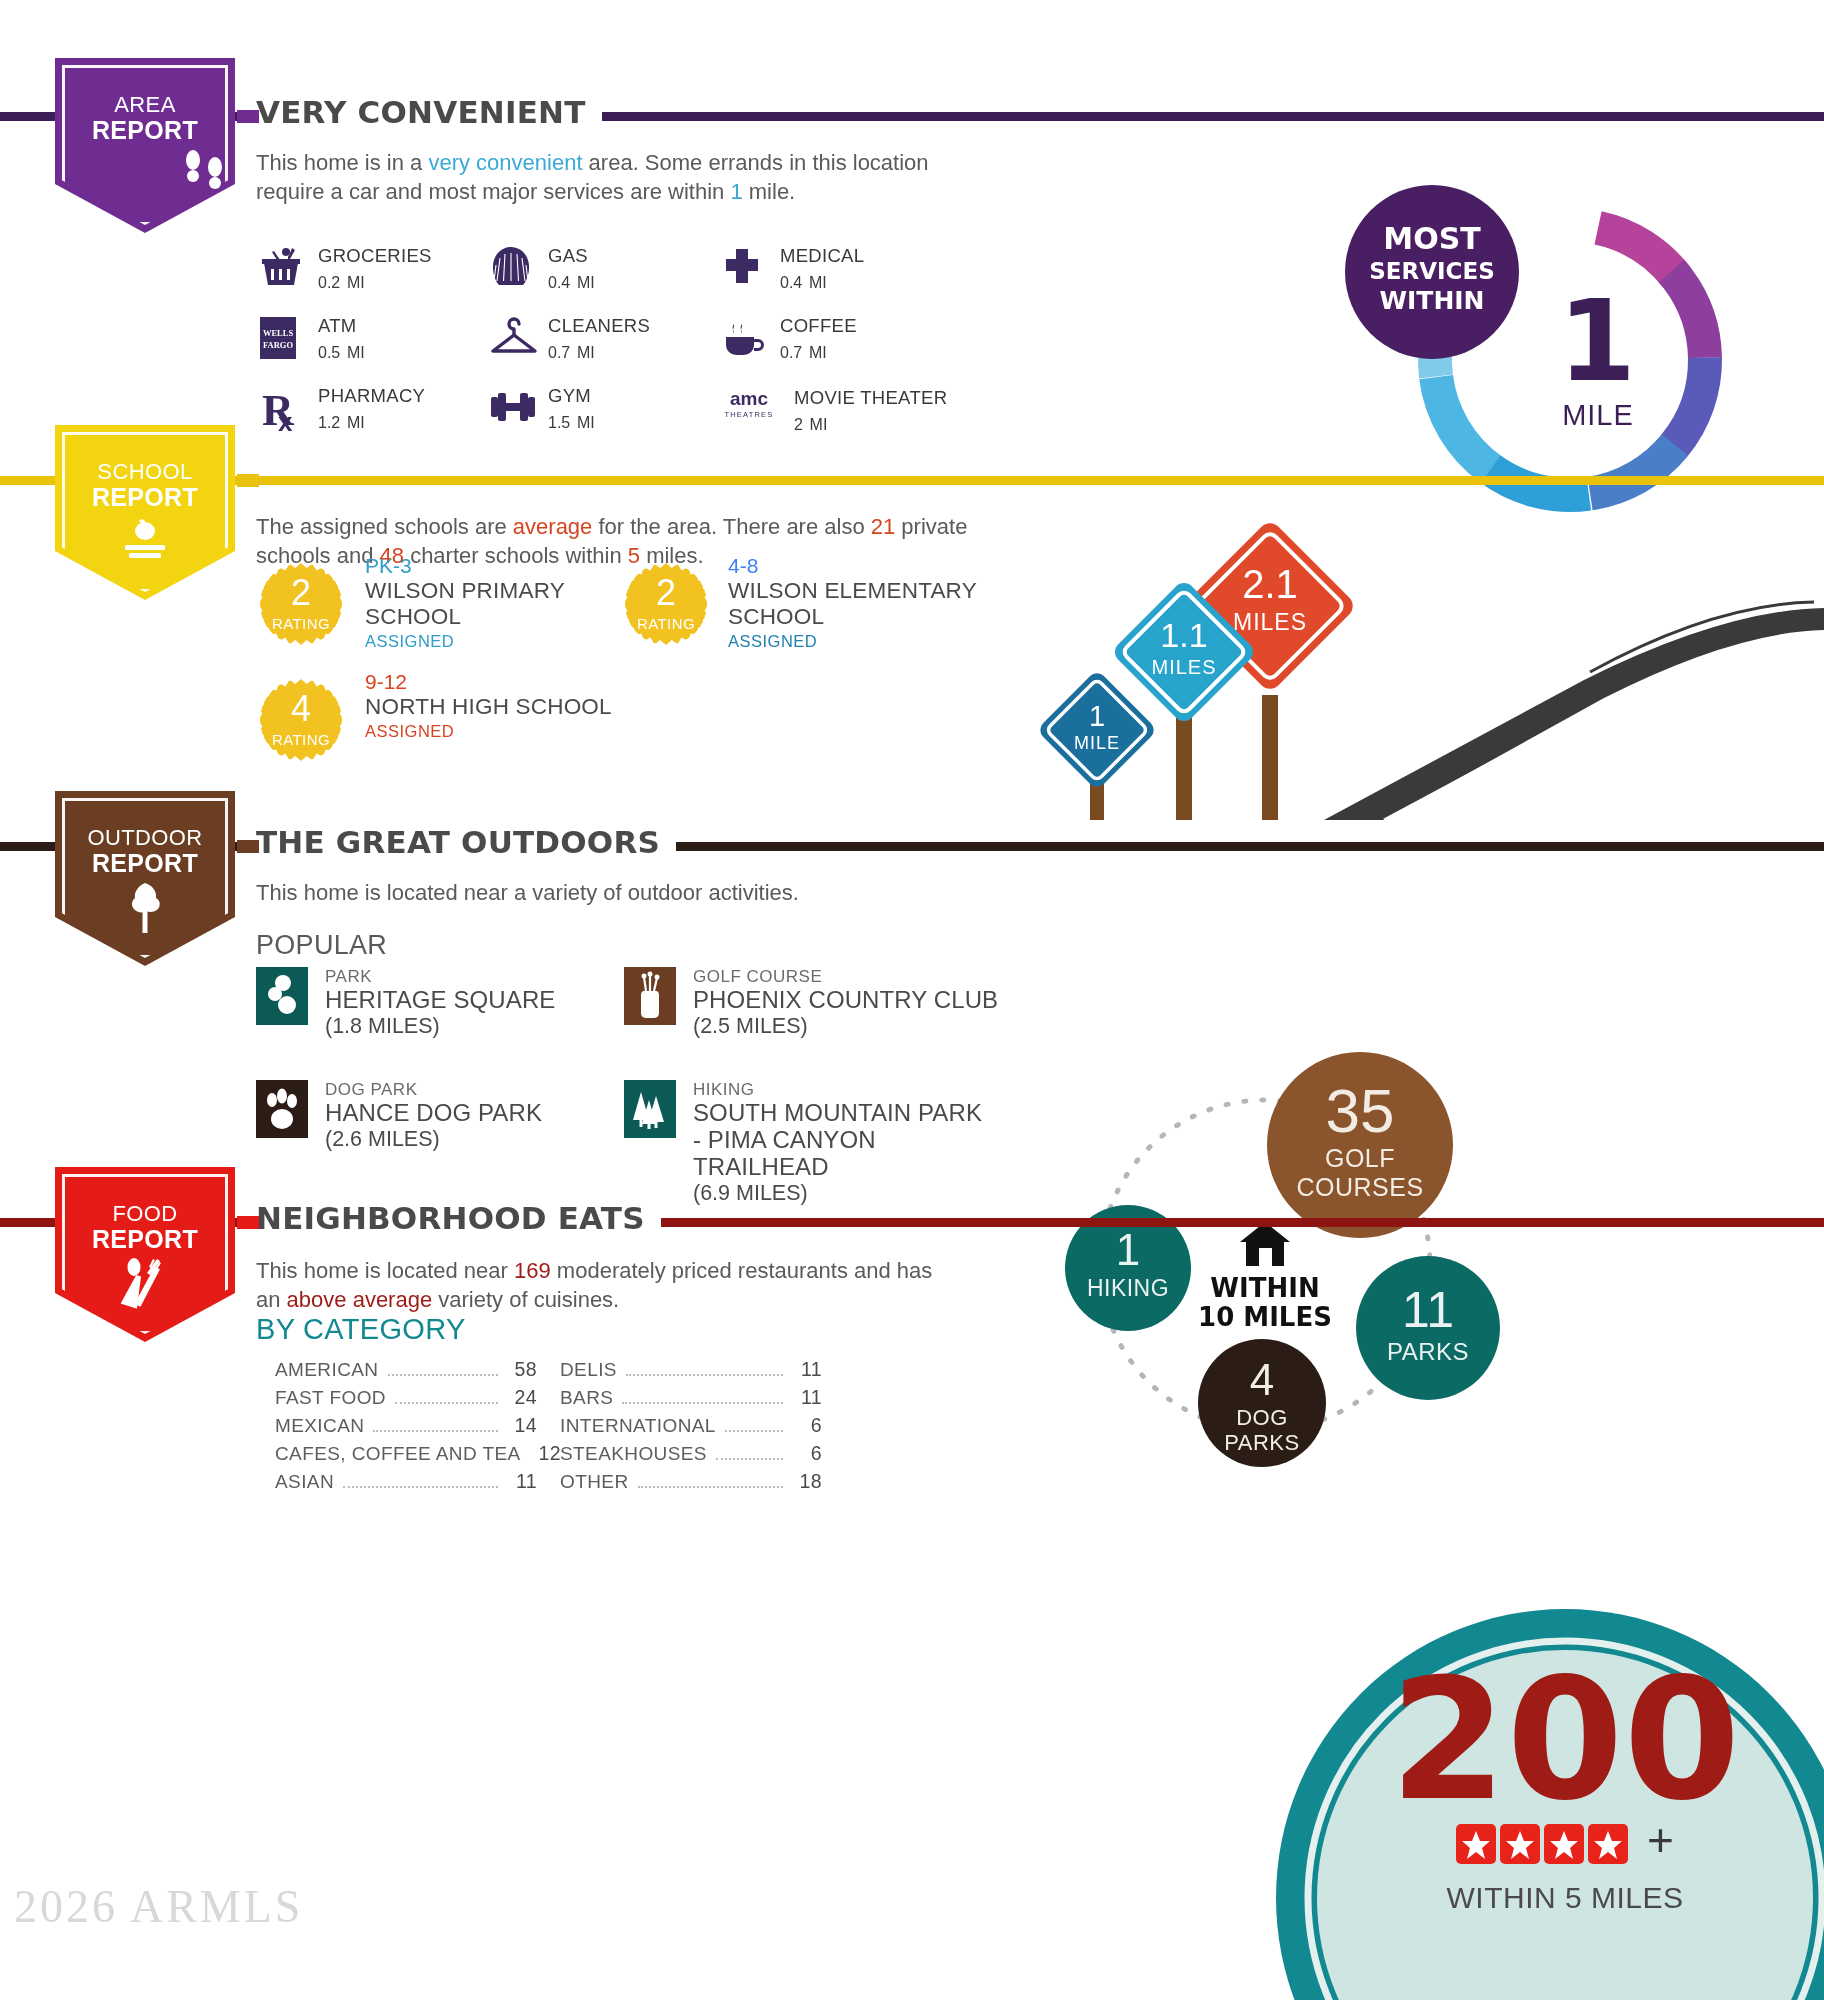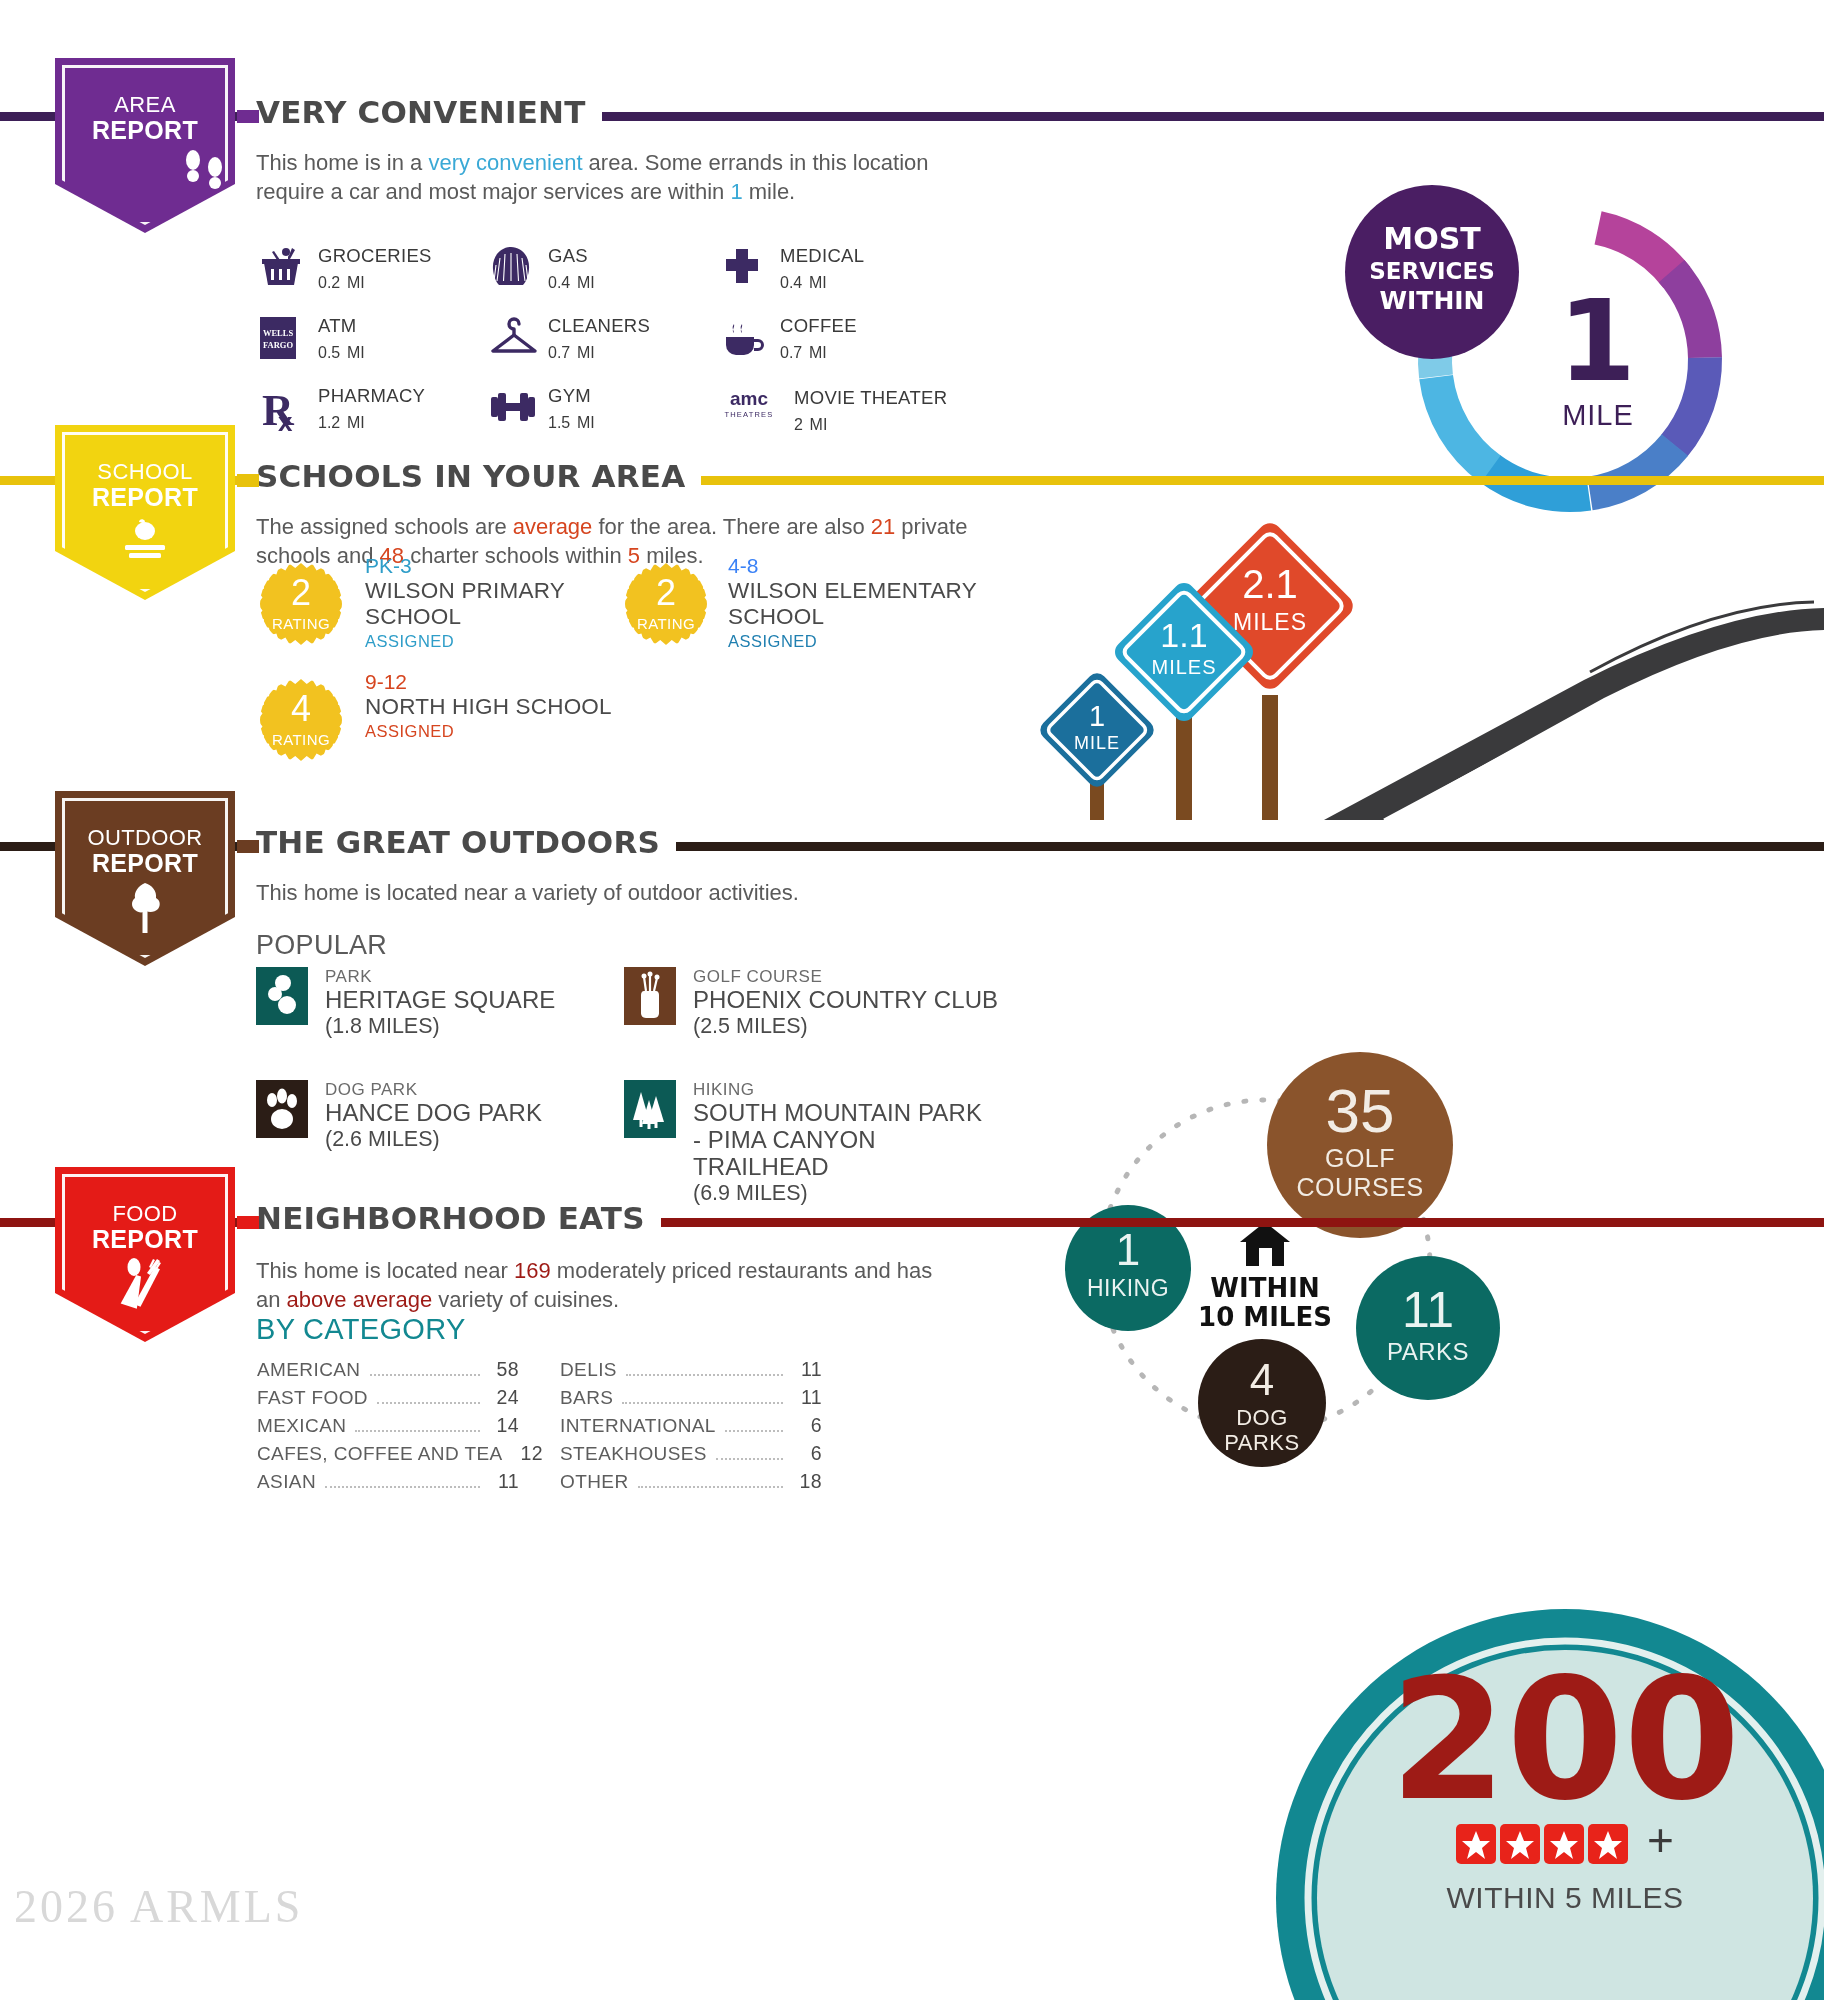--- a/index.html
+++ b/index.html
@@ -272,21 +272,20 @@
     </g>
     <text x="257" y="195" font-size="112" font-weight="bold" fill="#3d1f57" text-anchor="middle" font-family="DejaVu Sans, sans-serif">1</text>
     <text x="258" y="240" font-size="29" fill="#3d1f57" text-anchor="middle" letter-spacing="1" font-family="Liberation Sans, sans-serif">MILE</text>
     <circle cx="92" cy="87" r="87" fill="#4a1e63"></circle>
     <text x="92" y="64" font-size="30" font-weight="bold" fill="#fff" text-anchor="middle" font-family="DejaVu Sans, sans-serif">MOST</text>
     <text x="92" y="94" font-size="23" font-weight="bold" fill="#fff" text-anchor="middle" font-family="DejaVu Sans, sans-serif">SERVICES</text>
     <text x="92" y="124" font-size="25" font-weight="bold" fill="#fff" text-anchor="middle" font-family="DejaVu Sans, sans-serif">WITHIN</text>
   </svg>
 
   <div class="rule left" style="top:476px;width:1824px;background:#e8c20c;"></div>
-  <div class="sechead" style="left:256px;top:458px;background:#fff;padding-right:16px;">SCHOOLS IN YOUR AREA</div>
   <div style="position:absolute;left:237px;top:474px;width:22px;height:13px;background:#e8c20c;"></div>
 
   <div class="shield" style="left:55px;top:425px;">
     <div class="body" style="background:#f2d410;"></div>
     <div class="inner"></div>
     <div class="l1">SCHOOL</div>
     <div class="l2">REPORT</div>
     <svg style="position:absolute;left:62px;top:92px;" width="56" height="48" viewBox="0 0 56 48">
       <g fill="#fff">
           <path d="M28 4c-2-3-6-2-6 1 2 0 4 1 5 2z"></path>
@@ -508,21 +507,21 @@
         </g>
       </svg>
   </div>
 
   <div class="secbody" style="left:256px;top:1256px;width:700px;">
     <span>This home is located near </span><span style="color:#9e1b16;">169</span><span> moderately priced restaurants and has an </span><span style="color:#9e1b16;">above average</span><span> variety of cuisines.</span>
   </div>
 
   <div style="position:absolute;left:256px;top:1313px;font-size:29px;color:#128891;letter-spacing:.3px;">BY CATEGORY</div>
 
-  <div class="fcol" style="left:257px;top:1358px;width:262px;">
+  <div class="fcol" style="left:275px;top:1358px;width:262px;">
     <div class="frow">
         <span class="lab">AMERICAN</span>
         <span class="dots"></span>
         <span class="val">58</span>
       </div>
     <div class="frow">
         <span class="lab">FAST FOOD</span>
         <span class="dots"></span>
         <span class="val">24</span>
       </div>

